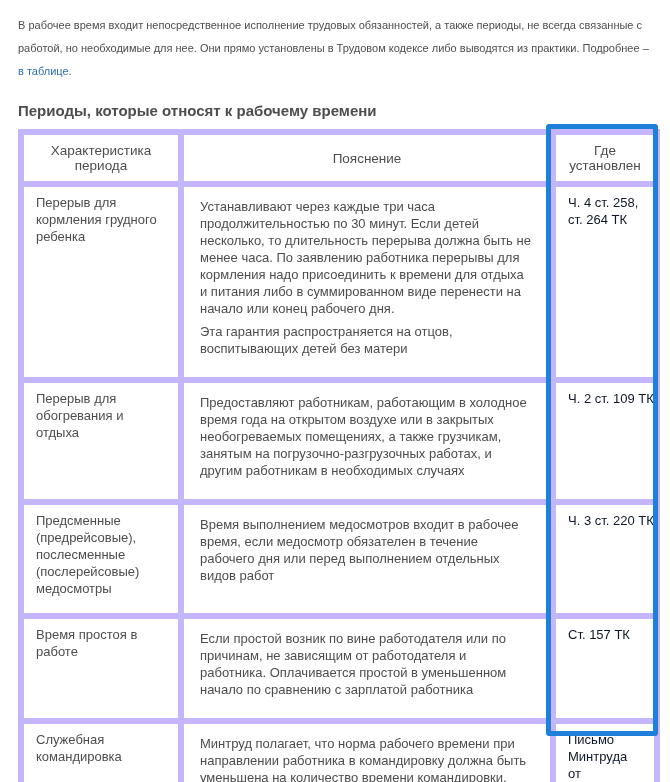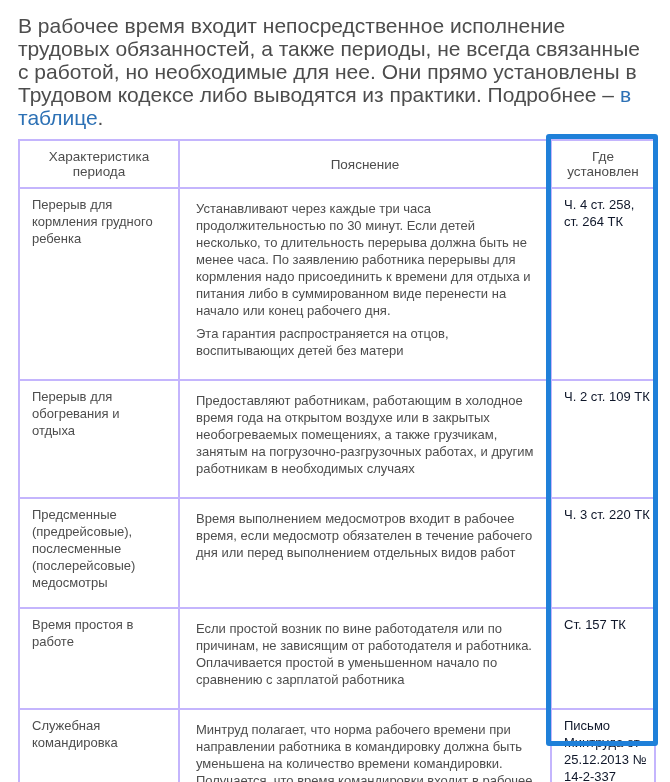--- a/index.html
+++ b/index.html
@@ -18,21 +18,21 @@
 
   .page-title {
     font-size: 26px;
     font-weight: 700;
     color: #222222;
     letter-spacing: -0.2px;
     margin: 8px 0 0 0;
   }
 
   .intro {
-    font-size: 21px;
+    font-size: 11px;
     line-height: 23px;
     color: #4d4d4d;
     margin: 14px 0 0 0;
   }
   .intro a {
     color: #2d71b5;
     text-decoration: none;
     cursor: pointer;
   }
 
@@ -48,21 +48,21 @@
     margin-top: 10px;
   }
 
   table.periods {
     border-collapse: collapse;
     table-layout: fixed;
     width: 636px;
   }
   table.periods th,
   table.periods td {
-    border: 2px solid #c4b5fd;
+    border: 6px solid #c4b5fd;
     color: #4d4d4d;
   }
   table.periods th {
     font-weight: 400;
     font-size: 13.5px;
     text-align: center;
     padding: 8px 6px;
   }
   table.periods td {
     vertical-align: top;
@@ -94,20 +94,21 @@
     pointer-events: none;
   }
 </style>
 </head>
 <body>
 
 <main>
 
   <p class="intro"><span>В рабочее время входит непосредственное исполнение трудовых обязанностей, а также периоды, не всегда связанные с работой, но необходимые для нее. Они прямо установлены в Трудовом кодексе либо выводятся из практики. Подробнее – </span><a href="#" class="intro-link">в таблице</a><span>.</span></p>
 
+  <h2 class="table-caption">Периоды, которые относят к рабочему времени</h2>
 
   <div class="table-wrap">
     <table class="periods">
       <colgroup>
         <col style="width:160px">
         <col style="width:372px">
         <col style="width:104px">
       </colgroup>
       <thead>
         <tr>

